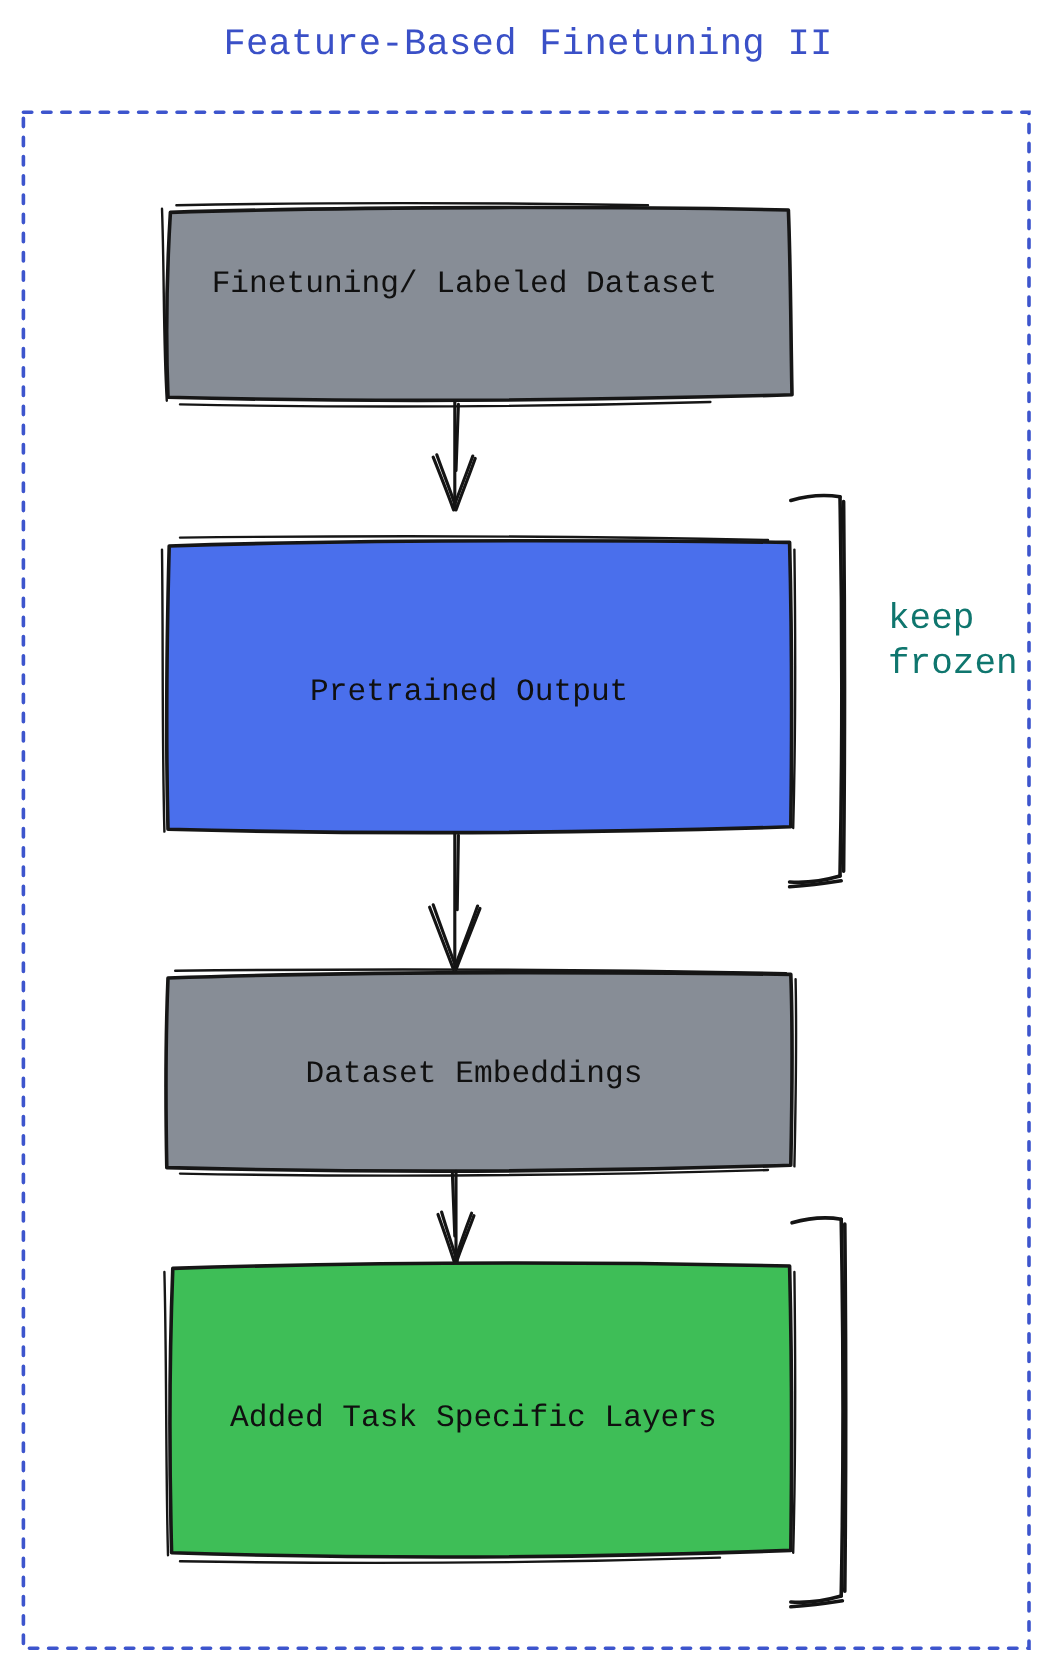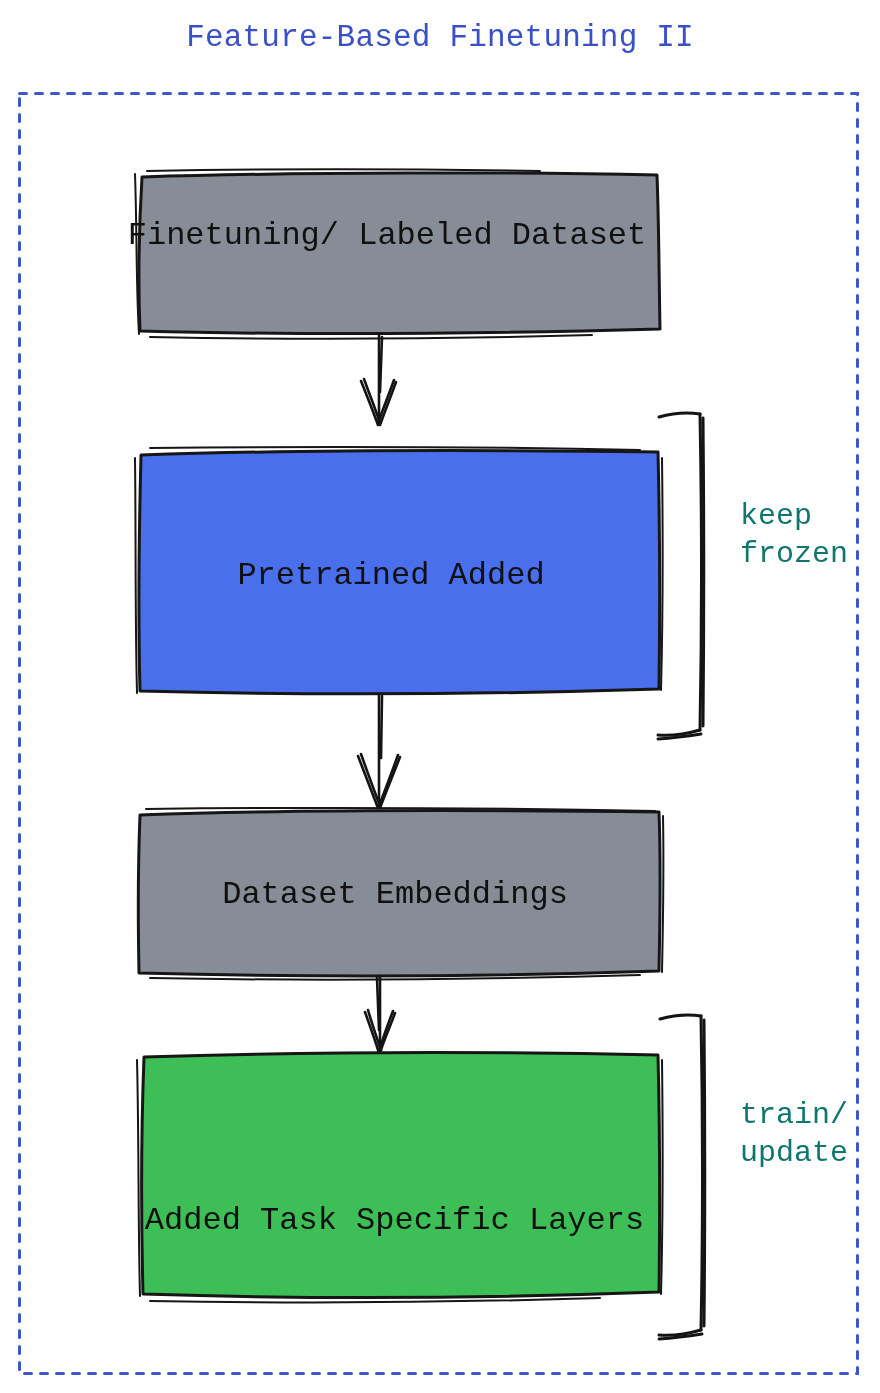--- a/index.html
+++ b/index.html
@@ -23,29 +23,29 @@
     text-align: center;
     font-size: 31px;
     font-weight: 400;
     letter-spacing: 0.2px;
   }
   .box-label {
     position: absolute;
     display: flex;
     align-items: center;
     justify-content: center;
-    font-size: 32px;
+    font-size: 26px;
     color: #101010;
     white-space: nowrap;
     pointer-events: none;
   }
   .box-label.l1 { left: 138px; top: 172px; width: 522px; height: 161px; transform: translate(-12px,-17px); }
   .box-label.l2 { left: 138px; top: 450px; width: 522px; height: 243px; transform: translate(-8px,4px); }
   .box-label.l3 { left: 138px; top: 810px; width: 522px; height: 165px; transform: translate(-4px,2px); }
-  .box-label.l4 { left: 141px; top: 1092px; width: 519px; height: 245px; transform: translate(-6px,6px); }
+  .box-label.l4 { left: 141px; top: 1052px; width: 519px; height: 245px; transform: translate(-6px,6px); }
   .side-note {
     position: absolute;
     left: 740px;
     font-size: 30px;
     line-height: 38px;
     color: #0f766e;
   }
   .side-note.n1 { top: 497px; width: 125px; }
   .side-note.n2 { top: 1096px; width: 132px; }
 </style>
@@ -118,20 +118,19 @@
     <g fill="none" stroke="#141414" stroke-width="3" stroke-linecap="round">
       <path d="M660 1019 C 674 1015, 689 1014, 701 1016"></path>
       <path d="M701 1016 C 703 1122, 703 1228, 701 1330"></path>
       <path d="M704 1020 C 705 1122, 705 1226, 704 1326"></path>
       <path d="M701 1330 C 687 1334, 672 1336, 659 1335"></path>
       <path d="M659 1339 C 673 1338, 689 1336, 702 1334"></path>
     </g>
   </svg>
 
   <div class="box-label l1">Finetuning/ Labeled Dataset</div>
-  <div class="box-label l2">Pretrained Added</div>
+  <div class="box-label l2">Pretrained Output</div>
   <div class="box-label l3">Dataset Embeddings</div>
   <div class="box-label l4">Added Task Specific Layers</div>
 
   <div class="side-note n1">keep frozen</div>
-  <div class="side-note n2">train/ update</div>
 
 </div>
 
 </body></html>

